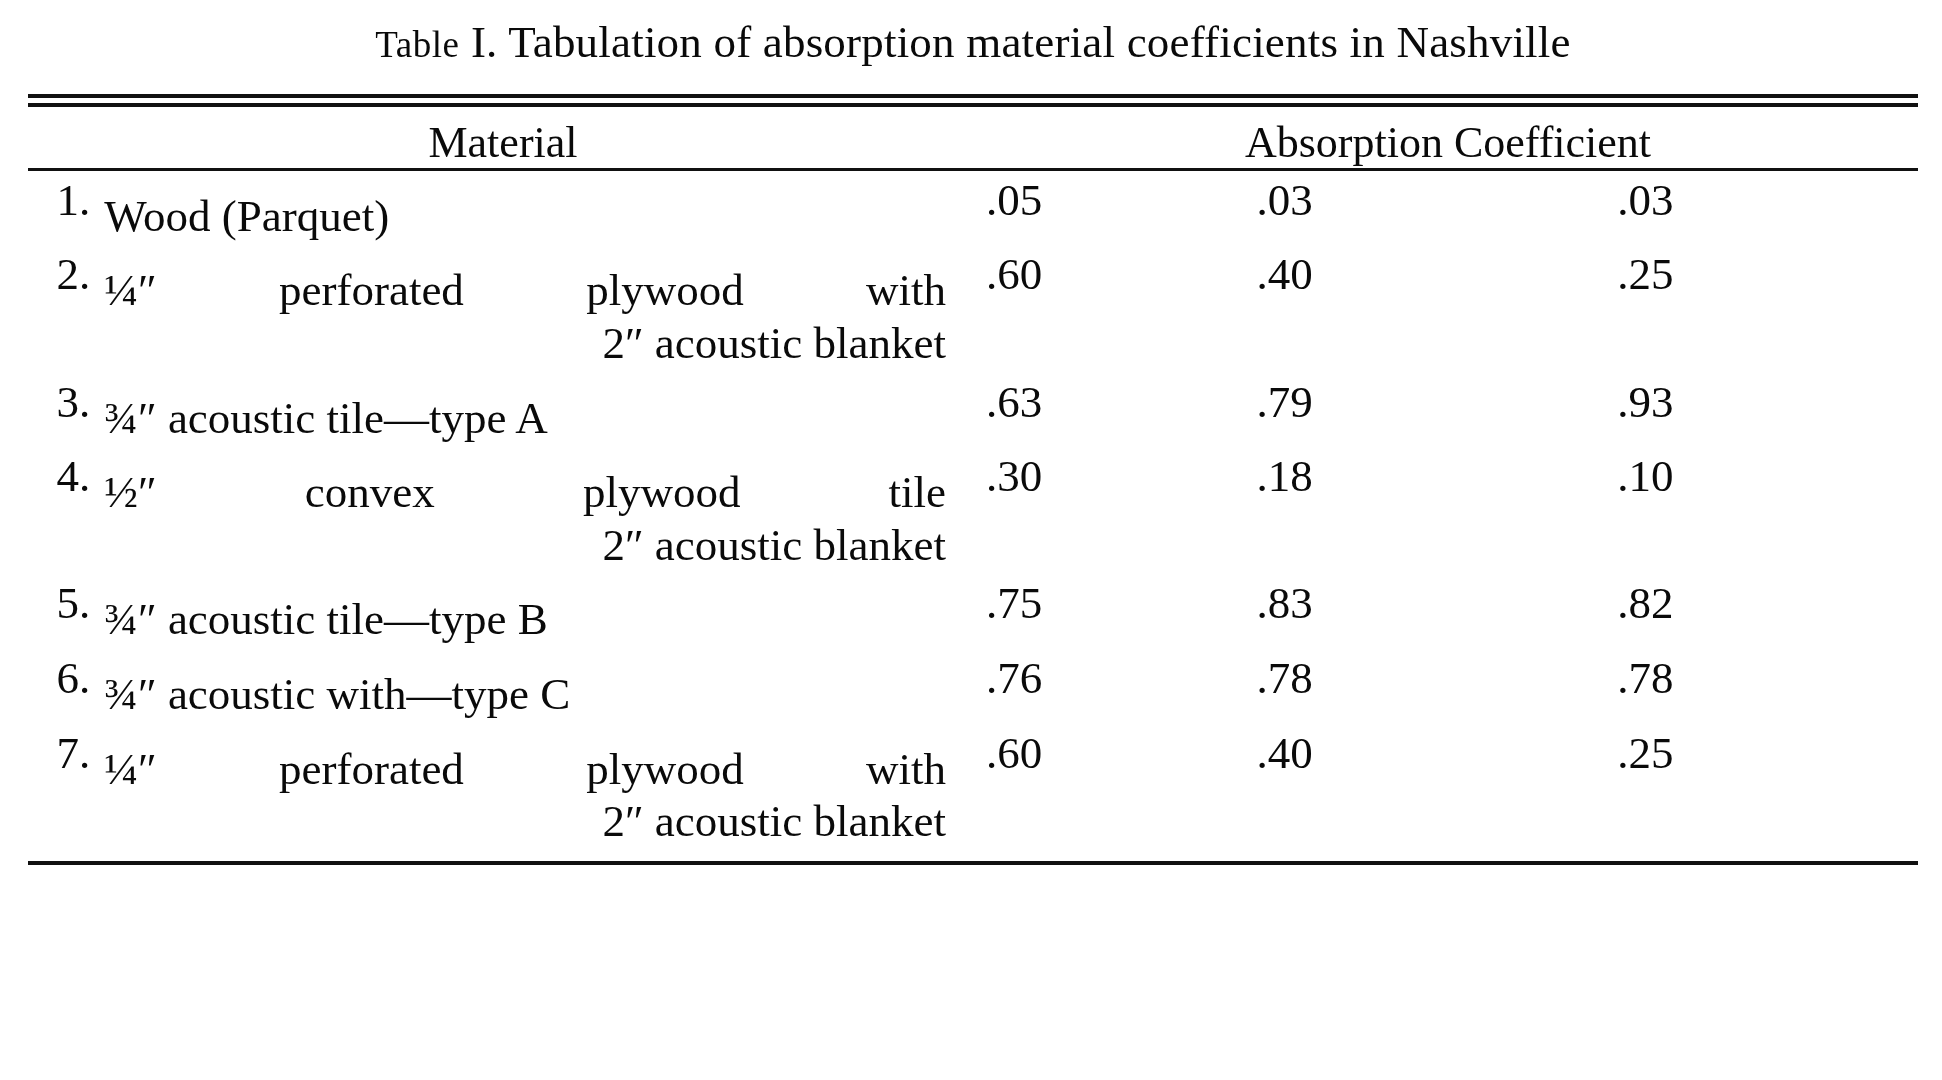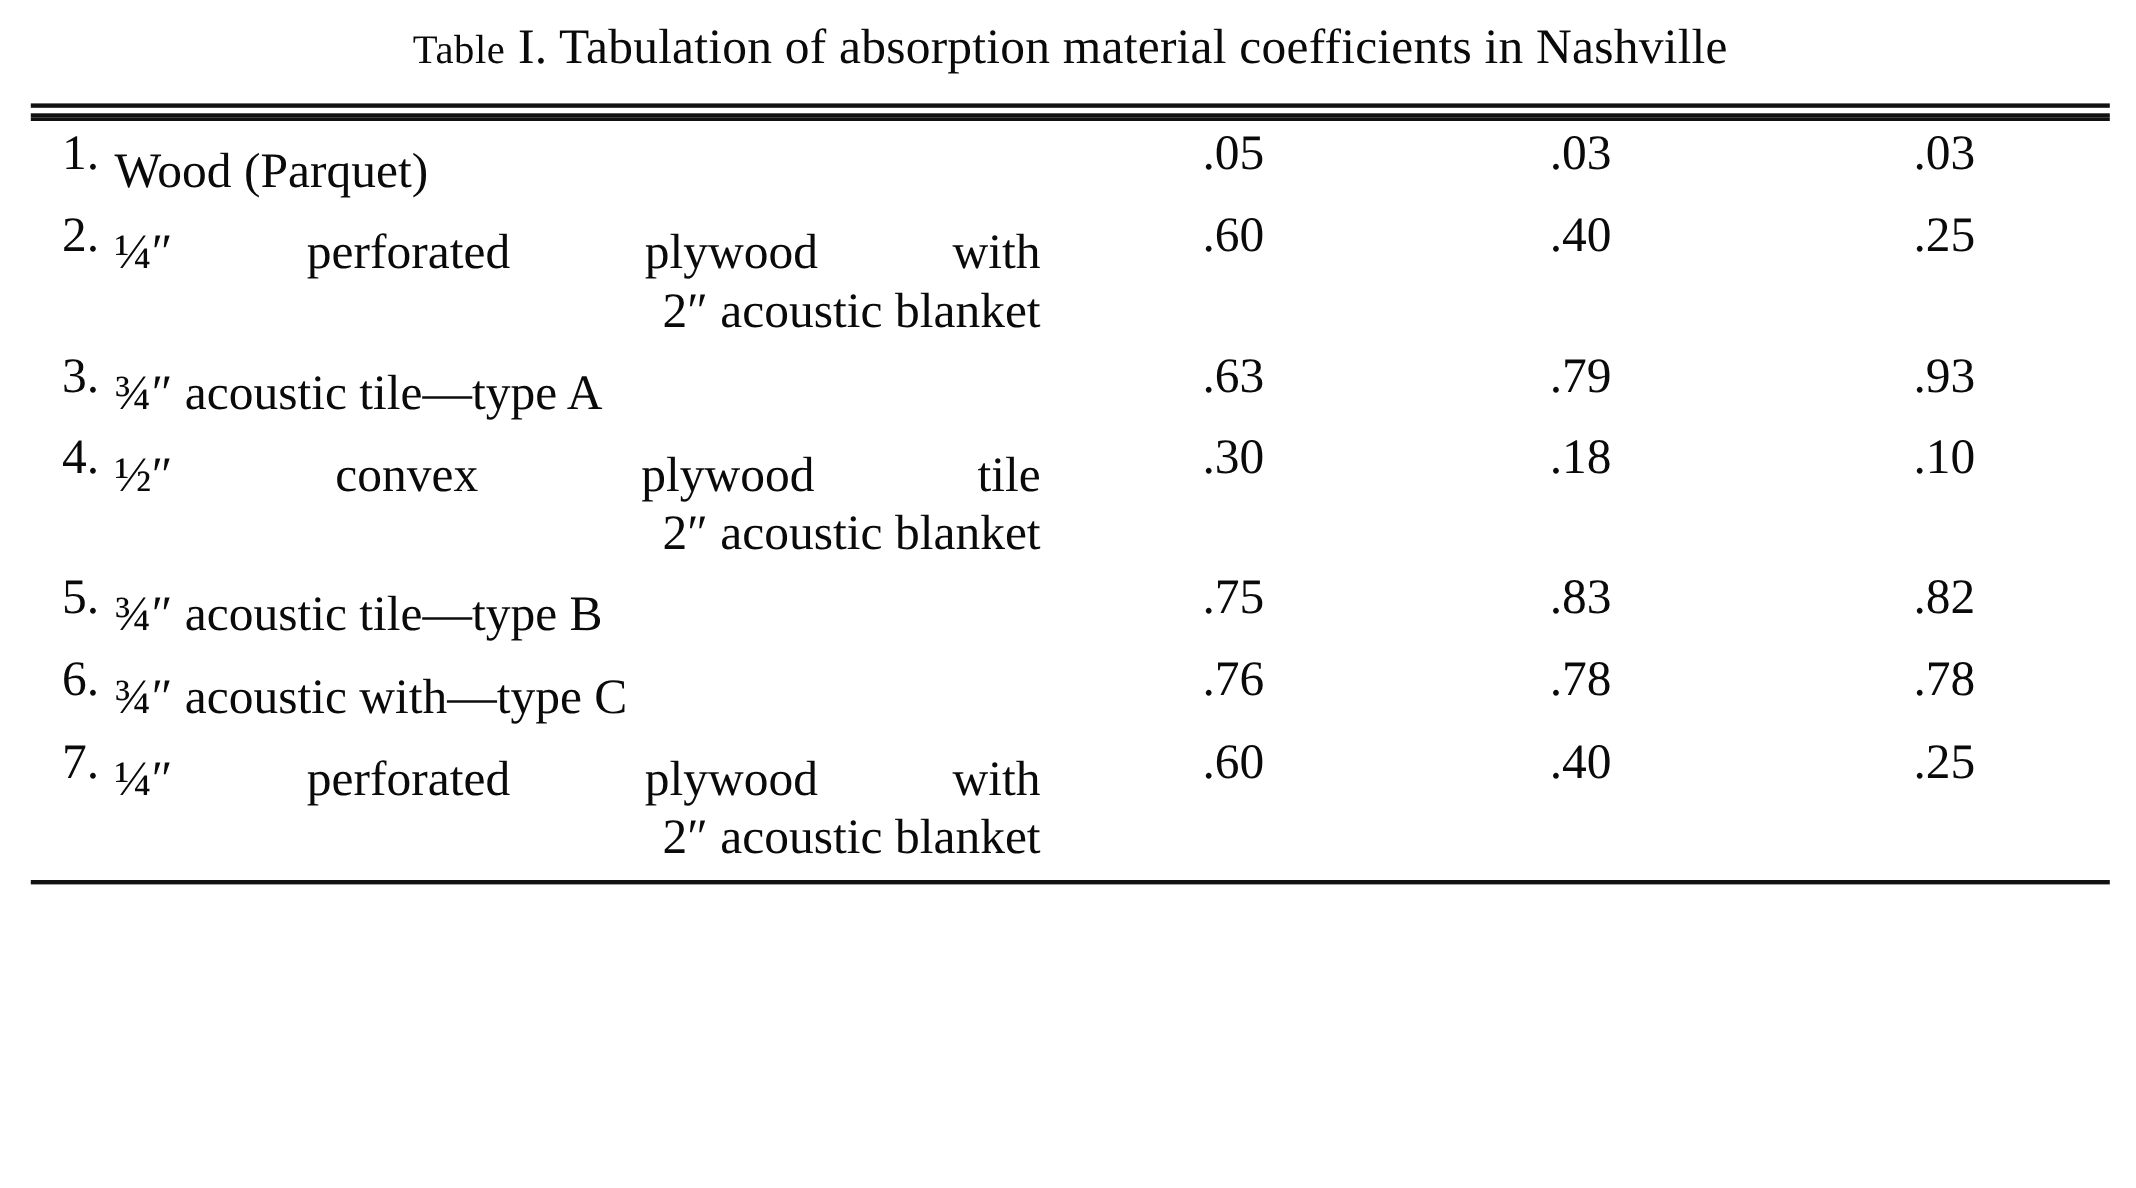--- a/index.html
+++ b/index.html
@@ -128,41 +128,44 @@
   td.mat .l1.nojust {
     text-align: left;
     text-align-last: left;
   }
   td.mat .l2 {
     display: block;
     text-indent: 74px;
     text-align: right;
   }
   td.val {
-    text-align: center;
     white-space: nowrap;
   }
   tr.row > td { padding-top: 3px !important; padding-bottom: 3px !important; }
 </style>
 </head>
 <body>
 
 <div class="page">
   <div class="table-wrap">
 
     <div class="caption">
       <span class="smallcaps">Table</span>
       <span>I.</span>
       <span>Tabulation of absorption material coefficients in Nashville</span>
     </div>
 
     <div class="rule-double"></div>
 
     <table class="thead">
       <tbody>
+          <tr>
+        <td class="hdr-material" style="width:950px">Material</td>
+        <td class="hdr-absorption" style="width:940px">Absorption Coefficient</td>
+      </tr>
     </tbody>
       </table>
 
     <div class="rule-single"></div>
 
     <table class="data">
       <colgroup>
         <col class="c-num">
           <col class="c-mat">
           <col class="c-v1">

